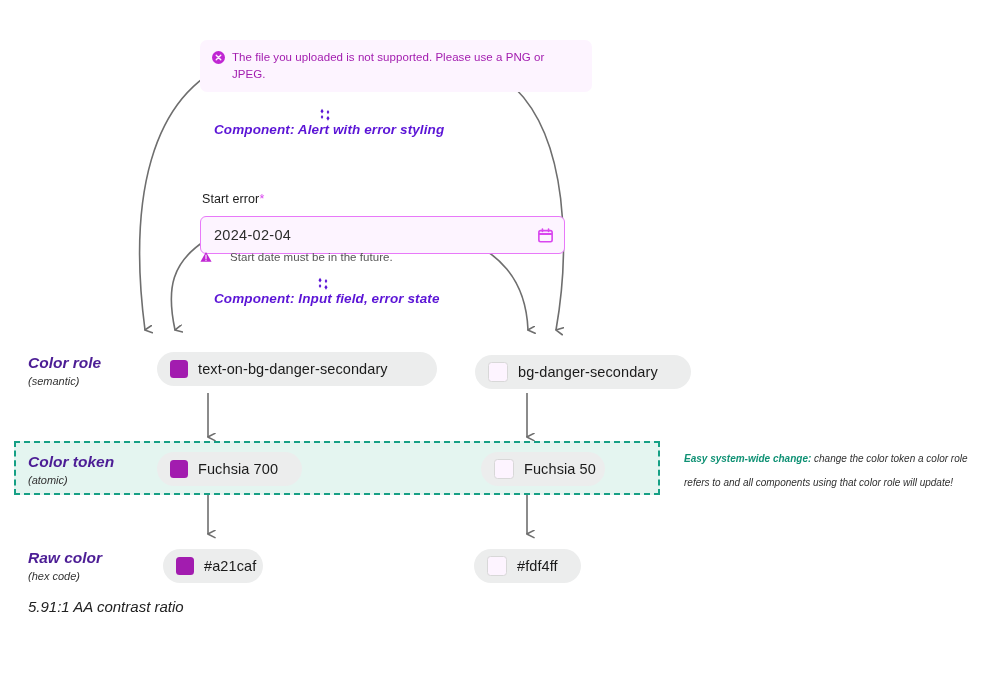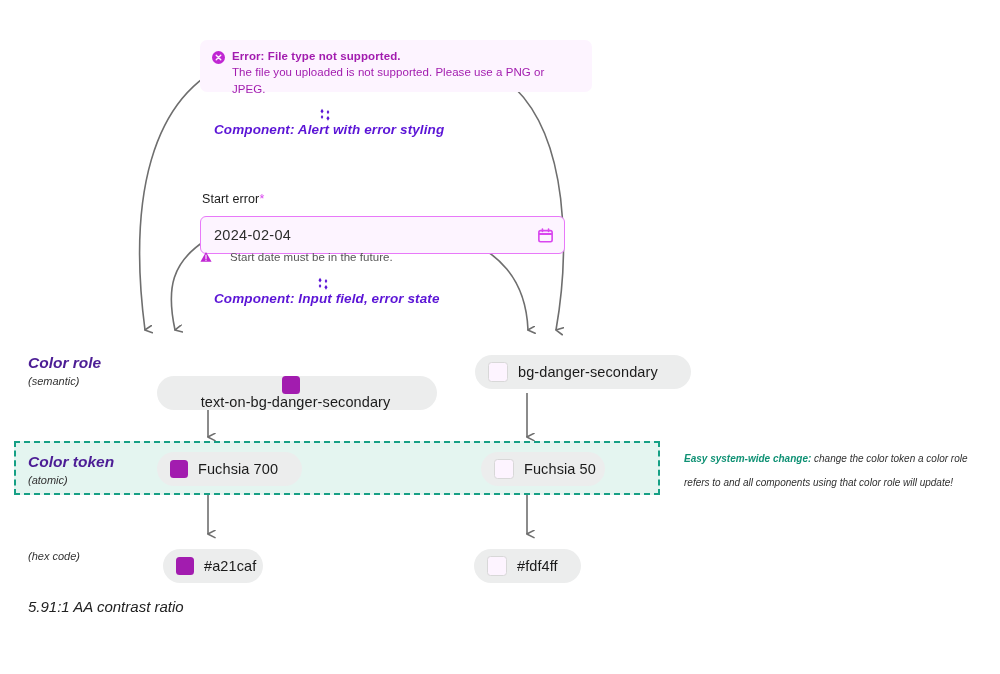--- a/index.html
+++ b/index.html
@@ -200,21 +200,21 @@
   }
   .pill .pill-text {
     font-size: 14.5px;
     color: #1b1b1b;
     letter-spacing: .1px;
     white-space: nowrap;
   }
   .swatch-dark { background: #a21caf; }
   .swatch-light { background: #fdf4ff; border: 1px solid #d8d8d8; }
 
-  #pill-role-left  { left: 157px; top: 376px; width: 280px; flex-direction: column; }
+  #pill-role-left  { left: 157px; top: 352px; width: 280px; }
   #pill-role-right { left: 475px; top: 355px; width: 216px; }
   #pill-token-left { left: 157px; top: 452px; width: 145px; }
   #pill-token-right{ left: 481px; top: 452px; width: 124px; }
   #pill-raw-left   { left: 163px; top: 549px; width: 100px; }
   #pill-raw-right  { left: 474px; top: 549px; width: 107px; }
 
   
   .callout {
     position: absolute;
     left: 684px;
@@ -257,21 +257,20 @@
   </g>
 </svg>
 
 <div class="alert">
   <div class="alert-row">
     <svg class="alert-x-icon" viewBox="0 0 16 16">
       <circle cx="8" cy="8" r="8" fill="#c026d3"></circle>
       <path d="M5.2,5.2 L10.8,10.8 M10.8,5.2 L5.2,10.8" stroke="#fdf4ff" stroke-width="1.7" stroke-linecap="round"></path>
     </svg>
     <div class="alert-texts">
-      <div class="alert-title">Error: File type not supported.</div>
       <div class="alert-body">The file you uploaded is not supported. Please use a PNG or JPEG.</div>
     </div>
   </div>
 </div>
 
 <div class="component-note" id="note-alert">
   <svg class="sparkle" viewBox="0 0 16 16">
     <g fill="#5b14d6">
       <path d="M4.6,0.8 L6.4,3.6 L4.6,6.4 L2.8,3.6 Z"></path>
       <path d="M11.4,2.4 L12.9,4.7 L11.4,7.0 L9.9,4.7 Z"></path>
@@ -322,20 +321,21 @@
   <div class="main">Color role</div>
   <div class="sub">(semantic)</div>
 </div>
 
 <div class="row-label" id="label-token">
   <div class="main">Color token</div>
   <div class="sub">(atomic)</div>
 </div>
 
 <div class="row-label" id="label-raw">
+  <div class="main">Raw color</div>
   <div class="sub">(hex code)</div>
 </div>
 
 <div class="contrast-note">5.91:1 AA contrast ratio</div>
 
 <div class="pill" id="pill-role-left">
   <span class="swatch swatch-dark"></span>
   <span class="pill-text">text-on-bg-danger-secondary</span>
 </div>
 

